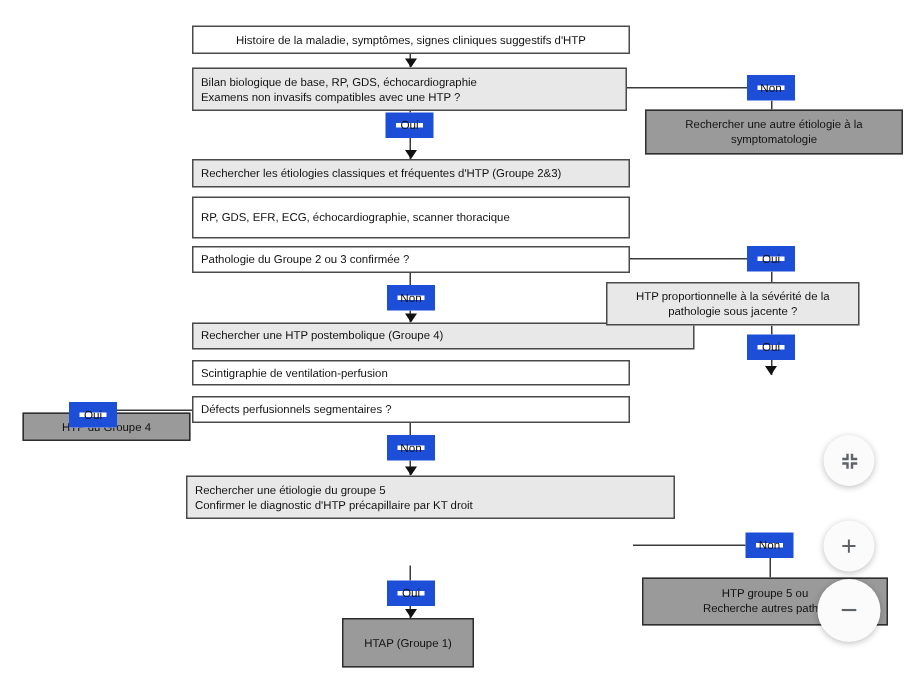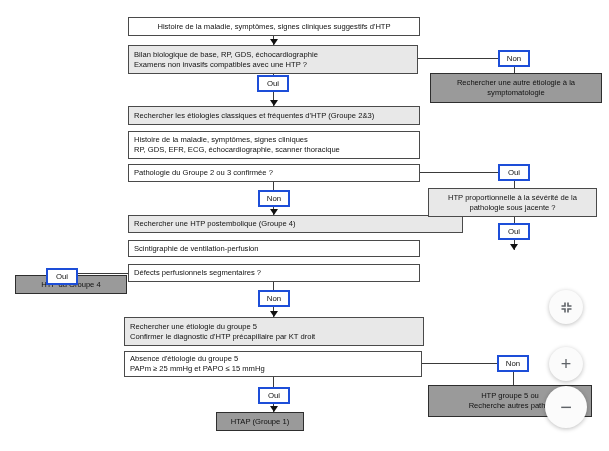--- a/index.html
+++ b/index.html
@@ -8,40 +8,40 @@
   
   .nb{position:absolute;box-sizing:border-box;border:1px solid #4a4a4a;background:#fff;
       font-size:7.6px;line-height:10px;display:flex;flex-direction:column;justify-content:center;
       padding:1px 5px;z-index:2;}
   .nb .ln-txt{display:block;white-space:nowrap;overflow:hidden;}
   .nb.wrap .ln-txt{white-space:normal;}
   .center{text-align:center;}
   .lg{background:#e8e8e8;}
   .dk{background:#9a9a9a;border-color:#2e2e2e;}
   
-  .dec{position:absolute;box-sizing:border-box;width:32px;height:17px;border:2px solid #1d4ed8;
+  .dec{position:absolute;box-sizing:border-box;width:32px;height:17px;border:7px solid #1d4ed8;
        background:#fff;font-size:7.8px;display:flex;align-items:center;justify-content:center;z-index:3;}
   
   .ln{position:absolute;background:#3a3a3a;z-index:1;}
   .ah{position:absolute;width:0;height:0;border-left:4px solid transparent;
       border-right:4px solid transparent;border-top:6px solid #111;z-index:2;}
   
   .p-hist1{left:128px;top:17px;width:292px;height:19px}
   .p-bilan{left:128px;top:45px;width:290px;height:29px}
   .p-etio{left:128px;top:106px;width:292px;height:19px}
   .p-hist2{left:128px;top:131px;width:292px;height:28px}
   .p-path23{left:128px;top:164px;width:292px;height:18px}
   .p-postemb{left:128px;top:215px;width:335px;height:18px}
   .p-scinti{left:128px;top:240px;width:292px;height:17px}
   .p-defects{left:128px;top:264px;width:292px;height:18px}
-  .p-etio5{left:124px;top:317px;width:300px;height:29px}
+  .p-etio5{left:124px;top:317px;width:326px;height:29px}
   .p-absence{left:124px;top:351px;width:298px;height:26px}
-  .p-htap{left:216px;top:412px;width:88px;height:19px}
+  .p-htap{left:228px;top:412px;width:88px;height:33px}
   .p-autre{left:430px;top:73px;width:172px;height:30px}
-  .p-prop{left:428px;top:188px;width:169px;height:29px}
+  .p-prop{left:404px;top:188px;width:169px;height:29px}
   .p-g23{left:461px;top:250px;width:108px;height:17px}
   .p-g5{left:428px;top:385px;width:164px;height:32px}
   .p-g4{left:15px;top:275px;width:112px;height:19px}
   
   .d-oui1{left:257px;top:75px}
   .d-non1{left:498px;top:50px}
   .d-oui2{left:498px;top:164px}
   .d-non2{left:258px;top:190px}
   .d-oui3{left:498px;top:223px}
   .d-oui4{left:46px;top:268px}
@@ -114,21 +114,20 @@
 
   <div class="nb p-hist1 center">
     <span class="ln-txt">Histoire de la maladie, symptômes, signes cliniques suggestifs d'HTP</span>
   </div>
 
   <div class="nb p-etio lg">
     <span class="ln-txt">Rechercher les étiologies classiques et fréquentes d'HTP (Groupe 2&amp;3)</span>
   </div>
 
   <div class="nb p-hist2">
-    <span class="ln-txt">Histoire de la maladie, symptômes, signes cliniques</span>
     <span class="ln-txt">RP, GDS, EFR,  ECG, échocardiographie, scanner thoracique</span>
   </div>
 
   <div class="nb p-path23">
     <span class="ln-txt">Pathologie du Groupe 2 ou 3 confirmée ?</span>
   </div>
 
   <div class="nb p-postemb lg">
     <span class="ln-txt">Rechercher une HTP postembolique (Groupe 4)</span>
   </div>
@@ -139,24 +138,20 @@
 
   <div class="nb p-defects">
     <span class="ln-txt">Défects perfusionnels segmentaires ?</span>
   </div>
 
   <div class="nb p-etio5 lg">
     <span class="ln-txt">Rechercher une étiologie du groupe 5</span>
     <span class="ln-txt">Confirmer le diagnostic d'HTP précapillaire par KT droit</span>
   </div>
 
-  <div class="nb p-absence">
-    <span class="ln-txt">Absence d'étiologie du groupe 5</span>
-    <span class="ln-txt">PAPm ≥ 25 mmHg et PAPO ≤ 15 mmHg</span>
-  </div>
 
   <div class="nb p-htap dk center">
     <span class="ln-txt">HTAP (Groupe 1)</span>
   </div>
 
   <div class="nb p-autre dk center wrap">
     <span class="ln-txt">Rechercher une autre étiologie à la symptomatologie</span>
   </div>
 
   <div class="nb p-prop lg center wrap">

